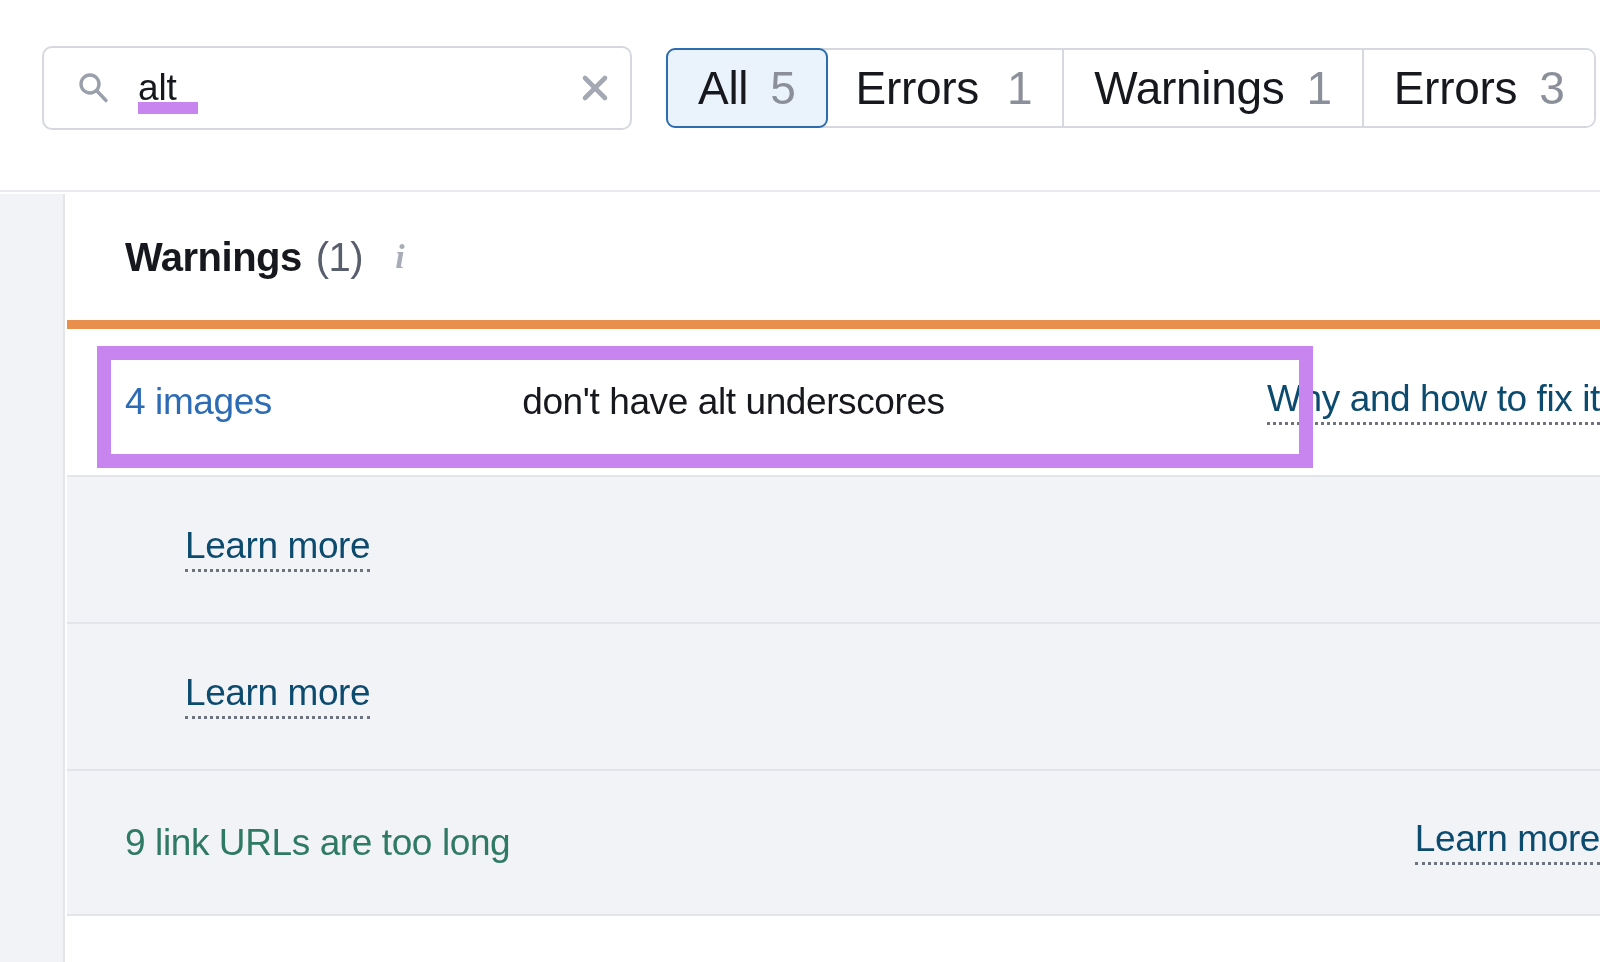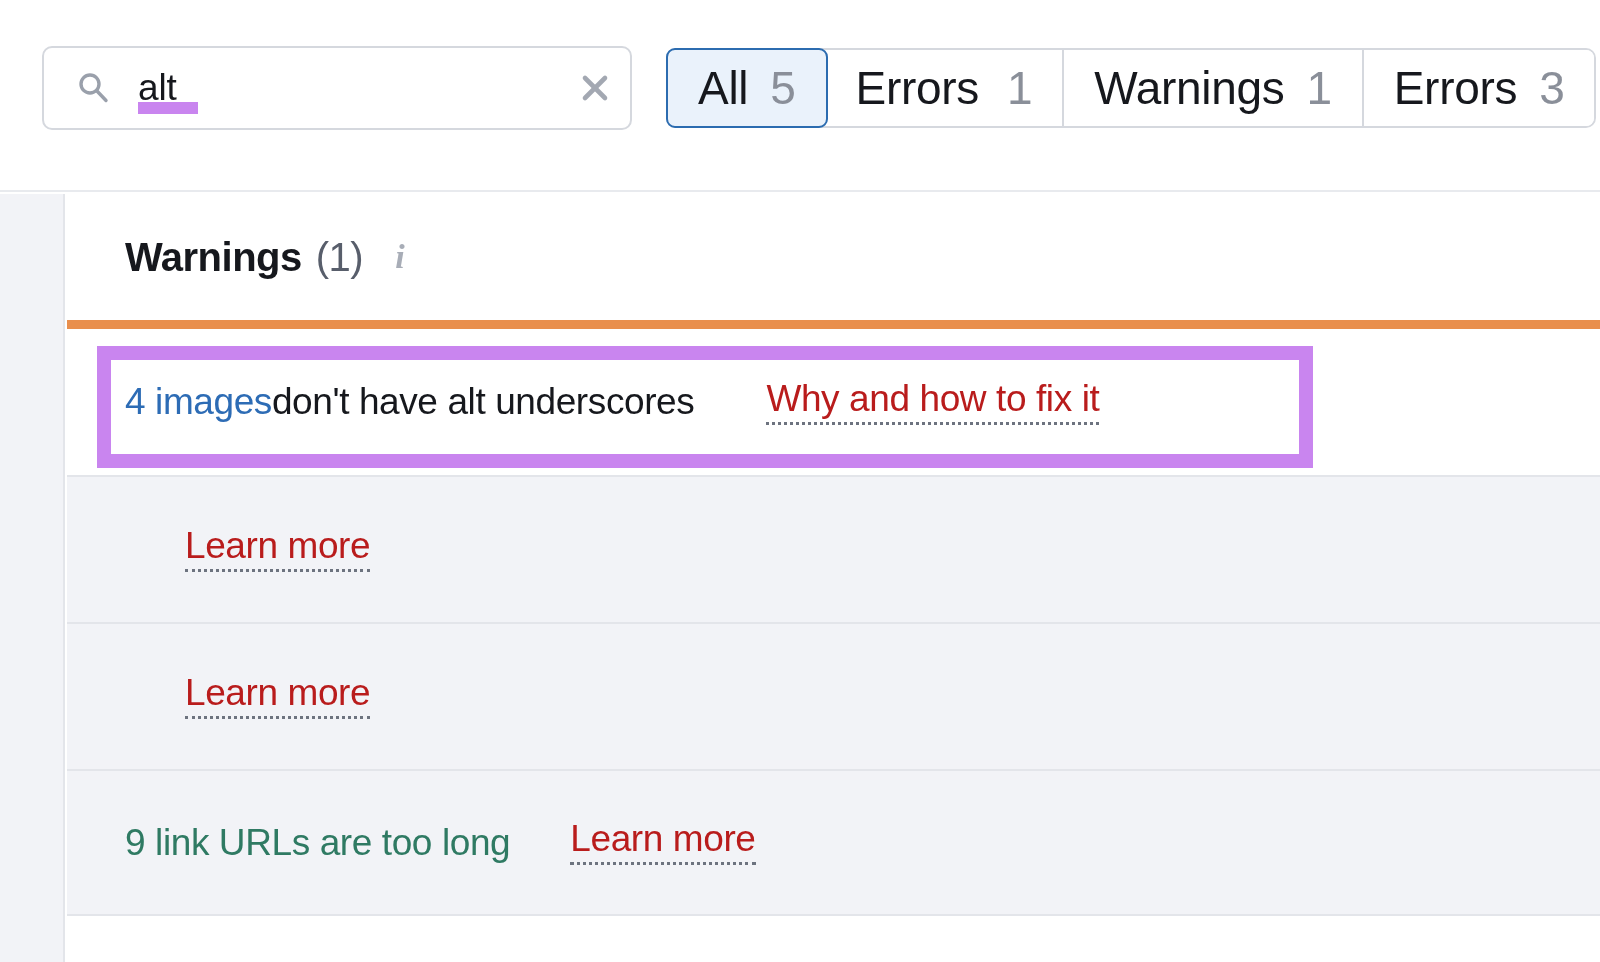--- a/index.html
+++ b/index.html
@@ -187,40 +187,41 @@
   }
 
   
   .row {
     position: relative;
     display: flex;
     align-items: center;
     padding-left: 58px;
     font-size: 37px;
     letter-spacing: -0.4px;
+    justify-content: space-between;
   }
 
   .row-first {
     height: 146px;
     background: #ffffff;
   }
   .row-rest {
     height: 147px;
     background: #f2f3f7;
     border-top: 2px solid #e3e5ea;
   }
   .row-rest.last { border-bottom: 2px solid #e3e5ea; }
 
   .row-text-green { color: #2f7a63; }
   .row-text-dark  { color: #16181d; }
   .row-link-blue  { color: #2d6cb5; }
 
   .learn-link {
     margin-left: 60px;
-    color: #b91c1c;
+    color: #0c4a6e;
     border-bottom: 3px dotted #6d737f;
     padding-bottom: 5px;
     line-height: 1;
     white-space: nowrap;
   }
   .row-first .learn-link { margin-left: 72px; }
 
   
   .highlight-box {
     position: absolute;

